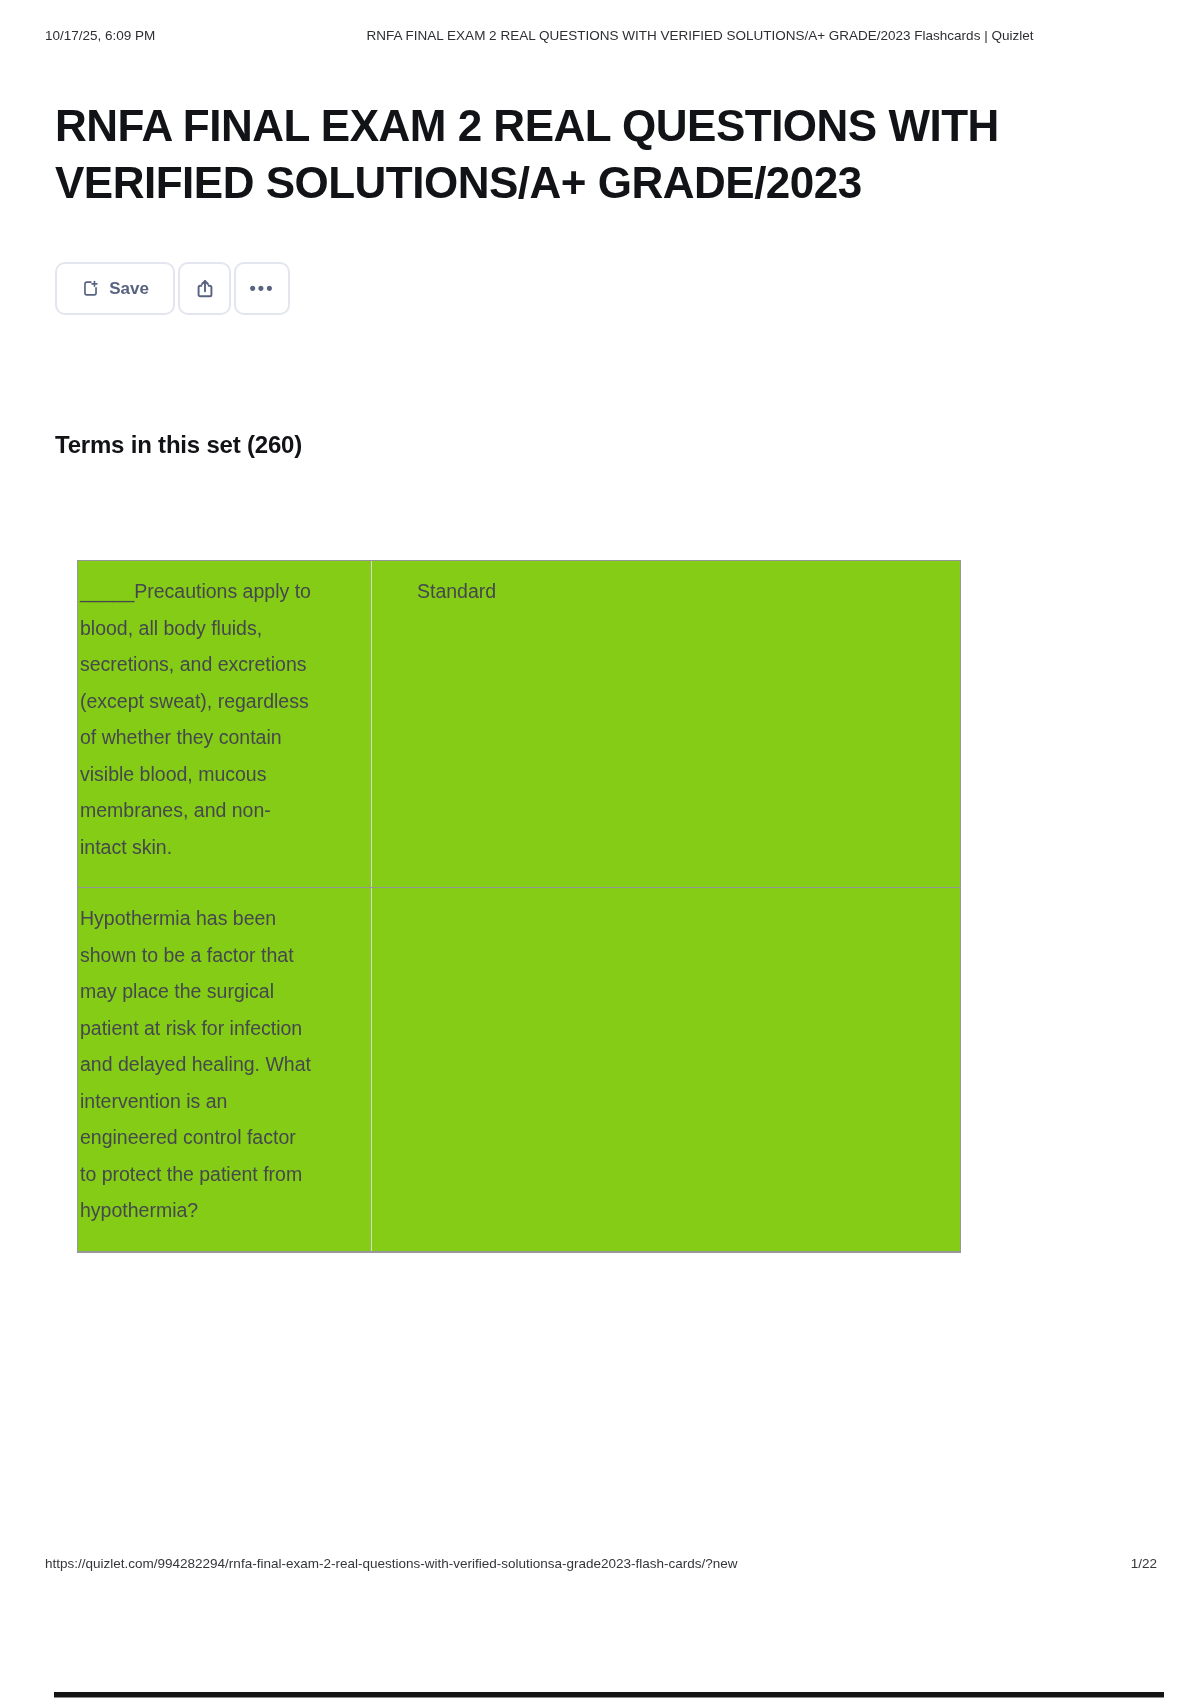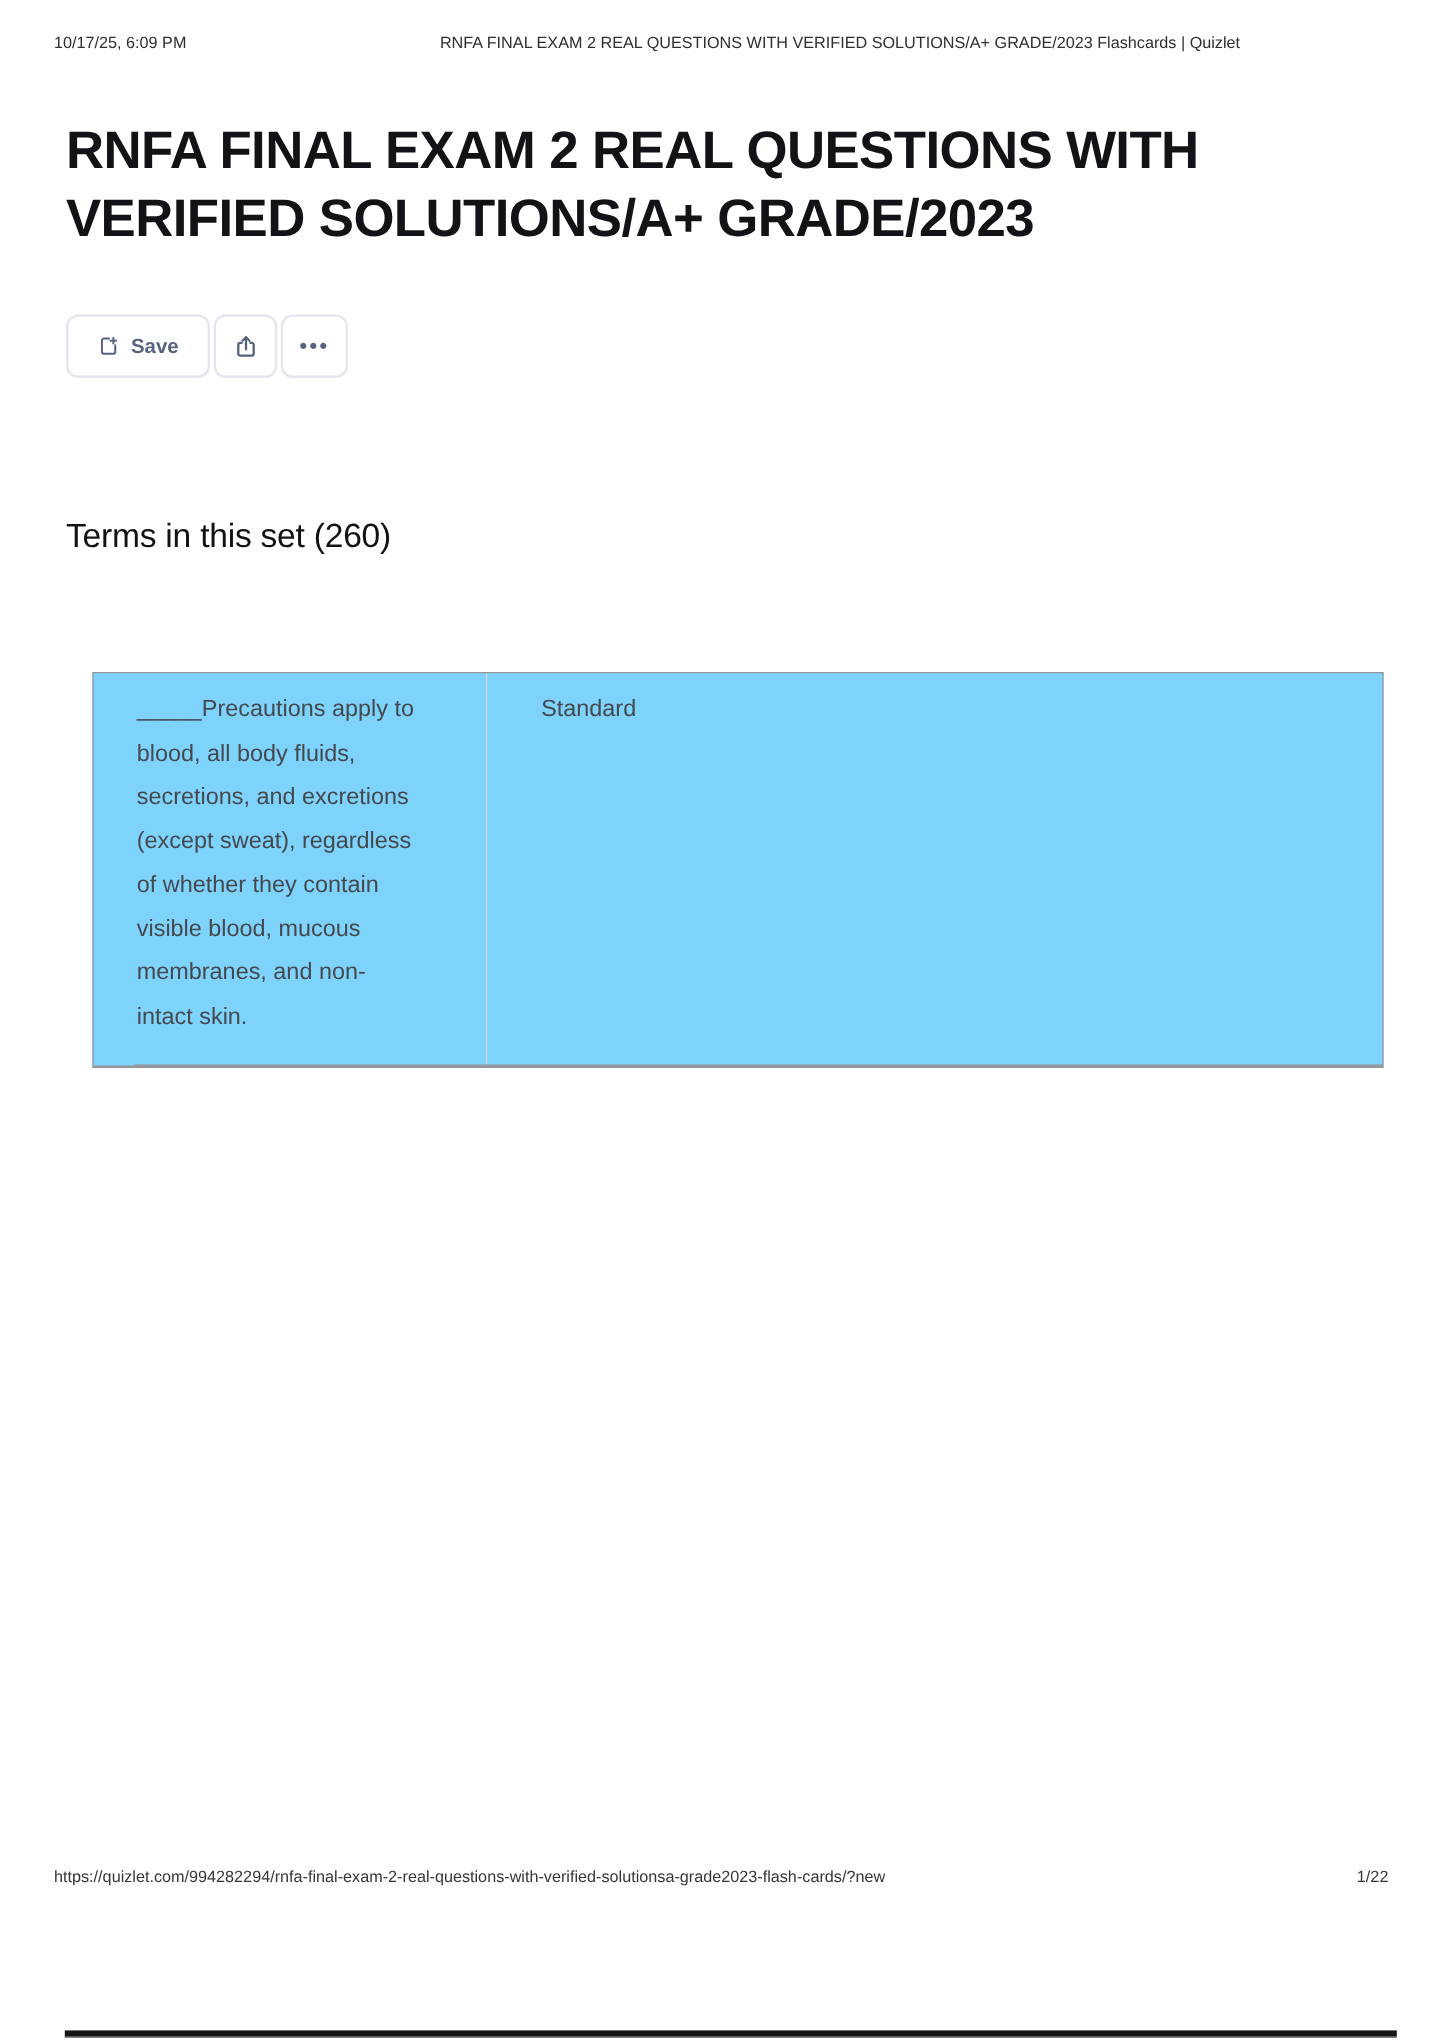--- a/index.html
+++ b/index.html
@@ -41,30 +41,29 @@
     font-family: "Liberation Sans", sans-serif; cursor: pointer;
   }
   .btn-save { width: 120px; }
   .btn-share { width: 53px; }
   .btn-more { width: 56px; letter-spacing: 2px; font-size: 18px; font-weight: 700; }
   .btn svg { display: block; }
 
   
   .terms-heading {
     position: absolute; left: 55px; top: 431px;
-    font-size: 28px; font-weight: 400; color: #121317;
+    font-size: 24px; font-weight: 700; color: #121317;
     letter-spacing: -0.2px;
   }
 
   
   .terms-table {
-    position: absolute; left: 77px; top: 560px; width: 1076px;
+    position: absolute; left: 77px; top: 560px; width: 884px;
     border: 1px solid #96969b; border-bottom-width: 2px;
-    background: #7dd3fc;
-    padding-left: 34px;
+    background: #84cc16;
   }
   .trow { display: flex; }
   .trow + .trow { border-top: 1px solid #96969b; }
   .cell {
     font-size: 19.5px; line-height: 36.5px; color: #45484d;
     white-space: pre-line;
   }
   .cell.term {
     width: 294px; flex: none;
     border-right: 1px solid #d7d7da;
@@ -138,20 +137,29 @@
 blood, all body fluids,
 secretions, and excretions
 (except sweat), regardless
 of whether they contain
 visible blood, mucous
 membranes, and non-
 intact skin.</div>
       <div class="cell def">Standard</div>
     </div>
     <div class="trow">
+      <div class="cell term">Hypothermia has been
+shown to be a factor that
+may place the surgical
+patient at risk for infection
+and delayed healing. What
+intervention is an
+engineered control factor
+to protect the patient from
+hypothermia?</div>
     </div>
   </div>
 
 <div class="print-footer">
   <div class="pf-url">https://quizlet.com/994282294/rnfa-final-exam-2-real-questions-with-verified-solutionsa-grade2023-flash-cards/?new</div>
   <div class="pf-page">1/22</div>
 </div>
 
 <div class="page-break-bar"></div>
 

